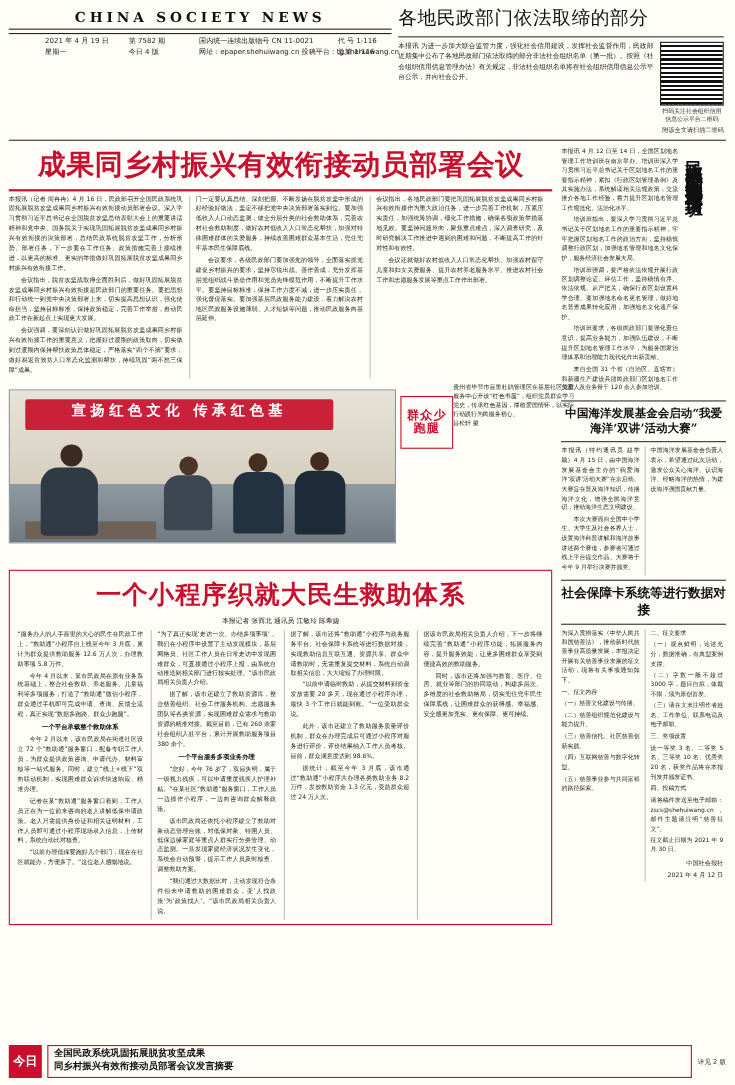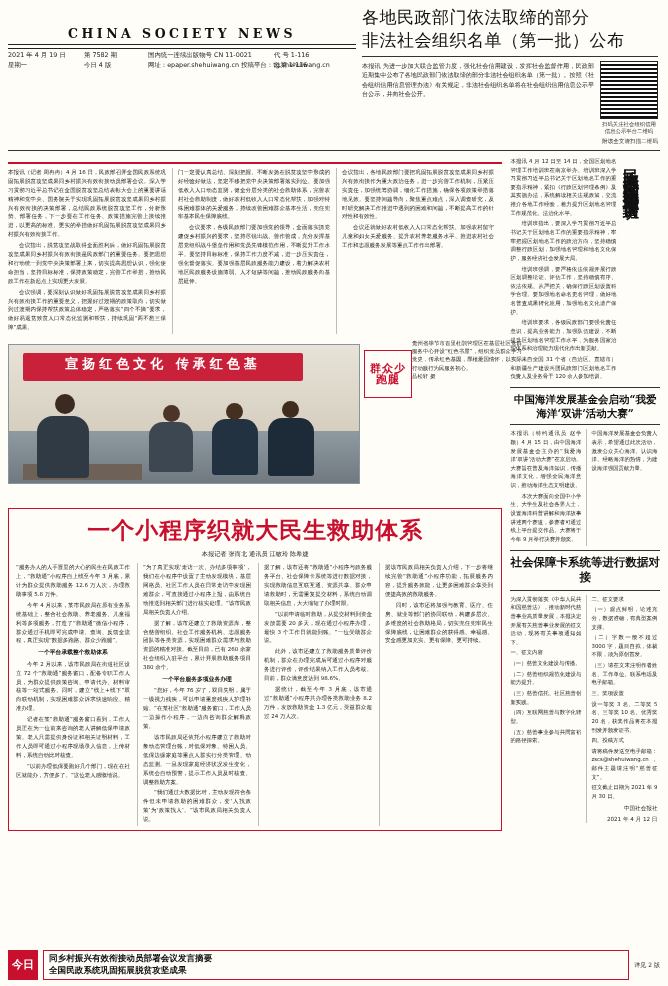--- a/index.html
+++ b/index.html
@@ -18,29 +18,29 @@
   .mast-left { width: 348px; }
   .mast-title {
     font-family: "DejaVu Serif", "Liberation Serif", serif;
     font-size: 52px; font-weight: bold; color: #c8102e;
     letter-spacing: 2px; line-height: 1.05; white-space: nowrap;
     text-shadow: 0.5px 0 0 #c8102e;
   }
   .mast-en {
     font-family: "DejaVu Serif", "Liberation Serif", serif;
     font-size: 12.5px; letter-spacing: 3.5px; color: #111;
-    margin-top: 20px; font-weight: bold; text-align: center;
+    margin-top: 2px; font-weight: bold; text-align: center;
   }
   .mast-rule { border-top: 1.5px solid #222; margin: 3px 0 2px; }
   .mast-sub { font-size: 8.5px; text-align: center; color: #222; letter-spacing: 1px; }
   .mast-rule2 { border-top: 1px solid #222; margin: 3px 0 2px; }
 
   .mast-info { display: flex; font-size: 6.4px; color: #222; line-height: 1.5; gap: 6px; }
   .mast-info .col { white-space: nowrap; }
-  .mast-info .c1 { width: 70px; }
+  .mast-info .c1 { width: 70px; margin-left: 33px; }
   .mast-info .c2 { width: 58px; }
   .mast-info .c3 { width: 120px; }
   .mast-info .c4 { width: 48px; }
 
   
   .mast-right { width: 296px; }
   .banner-head {
     font-family: "DejaVu Serif", "Liberation Serif", serif;
     font-weight: normal; font-size: 17px; line-height: 1.35; color: #111;
     letter-spacing: 0.5px;
@@ -188,39 +188,39 @@
         </div>
         <div class="col c4">
           <div>代 号 1-116</div>
           <div>总第 1-116</div>
         </div>
       </div>
     </div>
 
     <div class="mast-right">
       <div class="banner-head">各地民政部门依法取缔的部分</div>
-      <div class="banner-head">非法社会组织名单（第一批）公布</div>
       <div class="banner-rule"></div>
       <div class="banner-body">
         <div class="banner-text">本报讯  为进一步加大联合监管力度，强化社会信用建设，发挥社会监督作用，民政部近期集中公布了各地民政部门依法取缔的部分非法社会组织名单（第一批）。按照《社会组织信用信息管理办法》有关规定，非法社会组织名单将在社会组织信用信息公示平台公示，并向社会公开。</div>
         <div class="qr">
           <div class="qr-img"></div>
           <div class="qr-cap">扫码关注社会组织信用信息公示平台二维码</div>
         </div>
       </div>
       <div class="mast-right-note">附该全文请扫描二维码</div>
     </div>
   </div>
 
   <div class="thin-rule"></div>
 
   <div class="hl-wrap">
 
     <div class="hl-main">
 
+      <div class="headline">成果同乡村振兴有效衔接动员部署会议</div>
       <div class="hl-rule"></div>
 
       <div class="cols">
         <div class="col-text" style="width:158px">
           <p class="lead">本报讯（记者 周冉冉）4 月 16 日，民政部召开全国民政系统巩固拓展脱贫攻坚成果同乡村振兴有效衔接动员部署会议。深入学习贯彻习近平总书记在全国脱贫攻坚总结表彰大会上的重要讲话精神和党中央、国务院关于实现巩固拓展脱贫攻坚成果同乡村振兴有效衔接的决策部署，总结民政系统脱贫攻坚工作，分析形势、部署任务，下一步要在工作任务、政策措施完善上接续推进，以更高的标准、更实的举措做好巩固拓展脱贫攻坚成果同乡村振兴有效衔接工作。</p>
           <p>会议指出，脱贫攻坚战取得全面胜利后，做好巩固拓展脱贫攻坚成果同乡村振兴有效衔接是民政部门的重要任务。要把思想和行动统一到党中央决策部署上来，切实提高思想认识，强化使命担当，坚持目标标准，保持政策稳定，完善工作举措，推动民政工作在新起点上实现更大发展。</p>
           <p>会议强调，要深刻认识做好巩固拓展脱贫攻坚成果同乡村振兴有效衔接工作的重要意义，把握好过渡期的政策取向，切实做到过渡期内保持帮扶政策总体稳定，严格落实“四个不摘”要求，做好易返贫致贫人口常态化监测和帮扶，持续巩固“两不愁三保障”成果。</p>
         </div>
         <div class="col-text v-sep" style="width:158px;padding-left:5px">
           <p class="lead">门一定要认真总结、深刻把握、不断发扬在脱贫攻坚中形成的好经验好做法，坚定不移把党中央决策部署落实到位。要加强低收入人口动态监测，健全分层分类的社会救助体系，完善农村社会救助制度，做好农村低收入人口常态化帮扶，加强对特殊困难群体的关爱服务，持续改善困难群众基本生活，兜住兜牢基本民生保障底线。</p>
@@ -343,19 +343,19 @@
           <div class="rail-sign">中国社会报社</div>
           <div class="rail-sign">2021 年 4 月 12 日</div>
         </div>
       </div>
     </div>
   </div>
 
   <div class="bottombar">
     <div class="today-badge">今日</div>
     <div class="today-txt">
+      <div>全国民政系统巩固拓展脱贫攻坚成果</div>
       <div>同乡村振兴有效衔接动员部署会议发言摘要</div>
-      <div>全国民政系统巩固拓展脱贫攻坚成果</div>
     </div>
     <div class="today-page">详见 2 版</div>
   </div>
 
 </div>
 
 </body></html>

